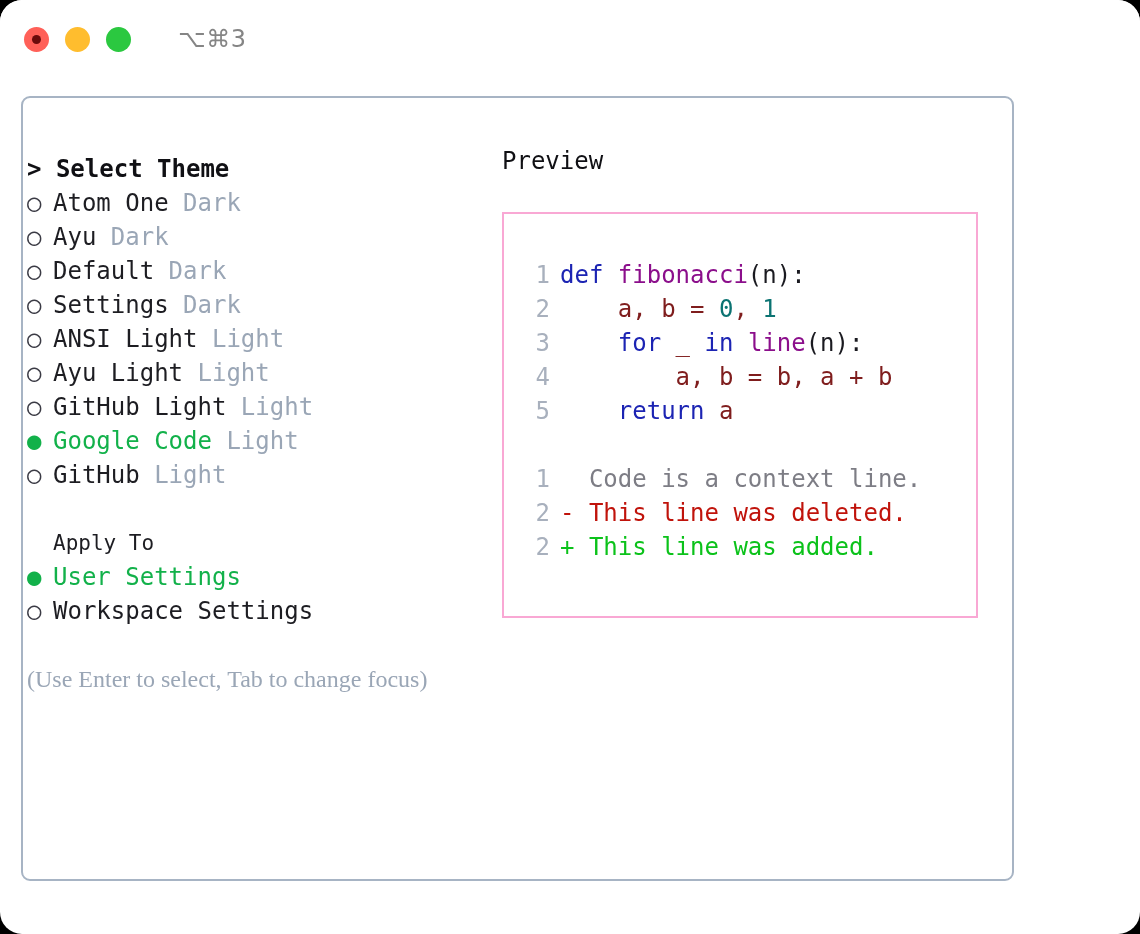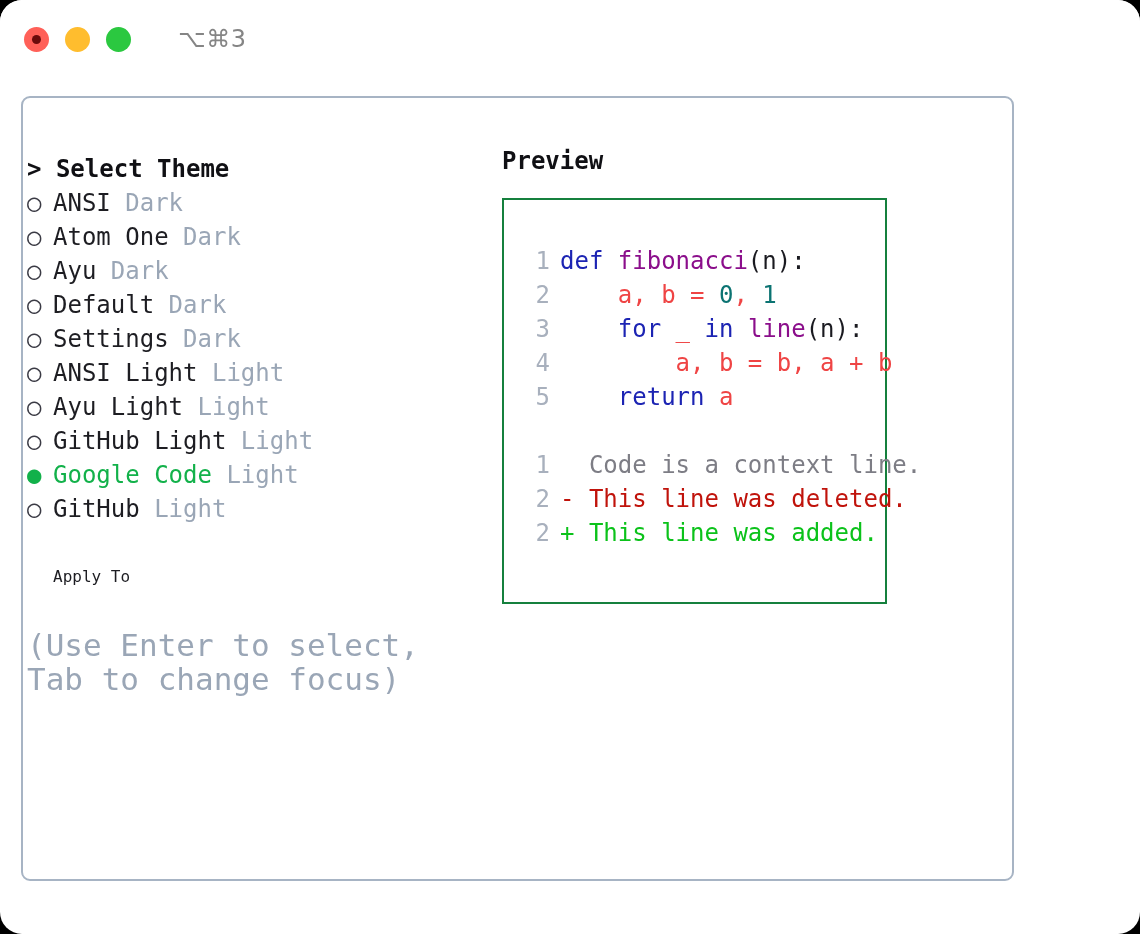--- a/index.html
+++ b/index.html
@@ -110,74 +110,75 @@
     color: #3a3a44;
   }
   .opt-row.selected .marker { color: #12b14a; }
   .opt-row.selected .opt-label { color: #12b14a; }
   .opt-label { color: #1d1d22; }
   .opt-tag { color: #9aa6b6; }
 
   .section-gap { height: 34px; }
 
   .sub-heading {
-    font-size: 16px;
+    font-size: 21px;
     color: #1d1d22;
     line-height: 34px;
     white-space: pre;
     padding-left: 26px;
   }
 
   #hint-block {
     margin-top: 34px;
-    font-size: 31px;
+    font-size: 24px;
     line-height: 34px;
     color: #9aa6b6;
     white-space: pre-wrap;
     width: 420px;
+    font-family: Liberation Serif, serif;
   }
 
   
   #right-col {
     position: absolute;
     left: 479px;
     top: 46px;
     width: 490px;
   }
   #preview-title {
     font-size: 24px;
-    font-weight: bold;
+    font-weight: normal;
     color: #101014;
     line-height: 34px;
   }
   #preview-box {
-    margin-top: 20px;
-    width: 385px;
+    margin-top: 34px;
+    width: 476px;
     height: 406px;
-    border: 2px solid #15803d;
+    border: 2px solid #f9a8d4;
     background: #ffffff;
     padding: 44px 0 0 18px;
   }
 
   .code-line {
     font-size: 24px;
     line-height: 34px;
     white-space: pre;
   }
   .lineno {
     display: inline-block;
     width: 28px;
     text-align: right;
     color: #a8b0bd;
     margin-right: 10px;
   }
   .tok-kw   { color: #1c24b3; }
   .tok-fn   { color: #8b0e8b; }
   .tok-num  { color: #0b7372; }
-  .tok-txt  { color: #ef4444; }
+  .tok-txt  { color: #7f1d1d; }
   .tok-punc { color: #1a1a20; }
 
   .blank-line { height: 34px; }
 
   .diff-ctx  { color: #7d7d85; }
   .diff-del  { color: #c0130b; }
   .diff-add  { color: #0bc21a; }
 </style>
 </head>
 <body>
@@ -195,36 +196,39 @@
     <div id="titlebar-title">⌥⌘3</div>
   </div>
 
   <div id="tui-panel">
 
     <div id="left-col">
 
       <div class="list-heading">&gt; Select Theme</div>
 
       <div id="theme-list">
-          <div class="opt-row"><span class="marker">○</span><span class="opt-label">ANSI</span> <span class="opt-tag">Dark</span></div>
           <div class="opt-row"><span class="marker">○</span><span class="opt-label">Atom One</span> <span class="opt-tag">Dark</span></div>
           <div class="opt-row"><span class="marker">○</span><span class="opt-label">Ayu</span> <span class="opt-tag">Dark</span></div>
           <div class="opt-row"><span class="marker">○</span><span class="opt-label">Default</span> <span class="opt-tag">Dark</span></div>
           <div class="opt-row"><span class="marker">○</span><span class="opt-label">Settings</span> <span class="opt-tag">Dark</span></div>
           <div class="opt-row"><span class="marker">○</span><span class="opt-label">ANSI Light</span> <span class="opt-tag">Light</span></div>
           <div class="opt-row"><span class="marker">○</span><span class="opt-label">Ayu Light</span> <span class="opt-tag">Light</span></div>
           <div class="opt-row"><span class="marker">○</span><span class="opt-label">GitHub Light</span> <span class="opt-tag">Light</span></div>
           <div class="opt-row selected"><span class="marker">●</span><span class="opt-label">Google Code</span> <span class="opt-tag">Light</span></div>
           <div class="opt-row"><span class="marker">○</span><span class="opt-label">GitHub</span> <span class="opt-tag">Light</span></div>
         </div>
 
       <div class="section-gap"></div>
 
       <div class="sub-heading">Apply To</div>
 
+      <div id="apply-list">
+          <div class="opt-row selected"><span class="marker">●</span><span class="opt-label">User Settings</span></div>
+          <div class="opt-row"><span class="marker">○</span><span class="opt-label">Workspace Settings</span></div>
+        </div>
 
       <div id="hint-block">(Use Enter to select, Tab to change focus)</div>
     </div>
 
     <div id="right-col">
       <div id="preview-title">Preview</div>
 
       <div id="preview-box">
         <div id="code-block">
             <div class="code-line"><span class="lineno">1</span><span class="tok-kw">def </span><span class="tok-fn">fibonacci</span><span class="tok-punc">(n):</span></div>

